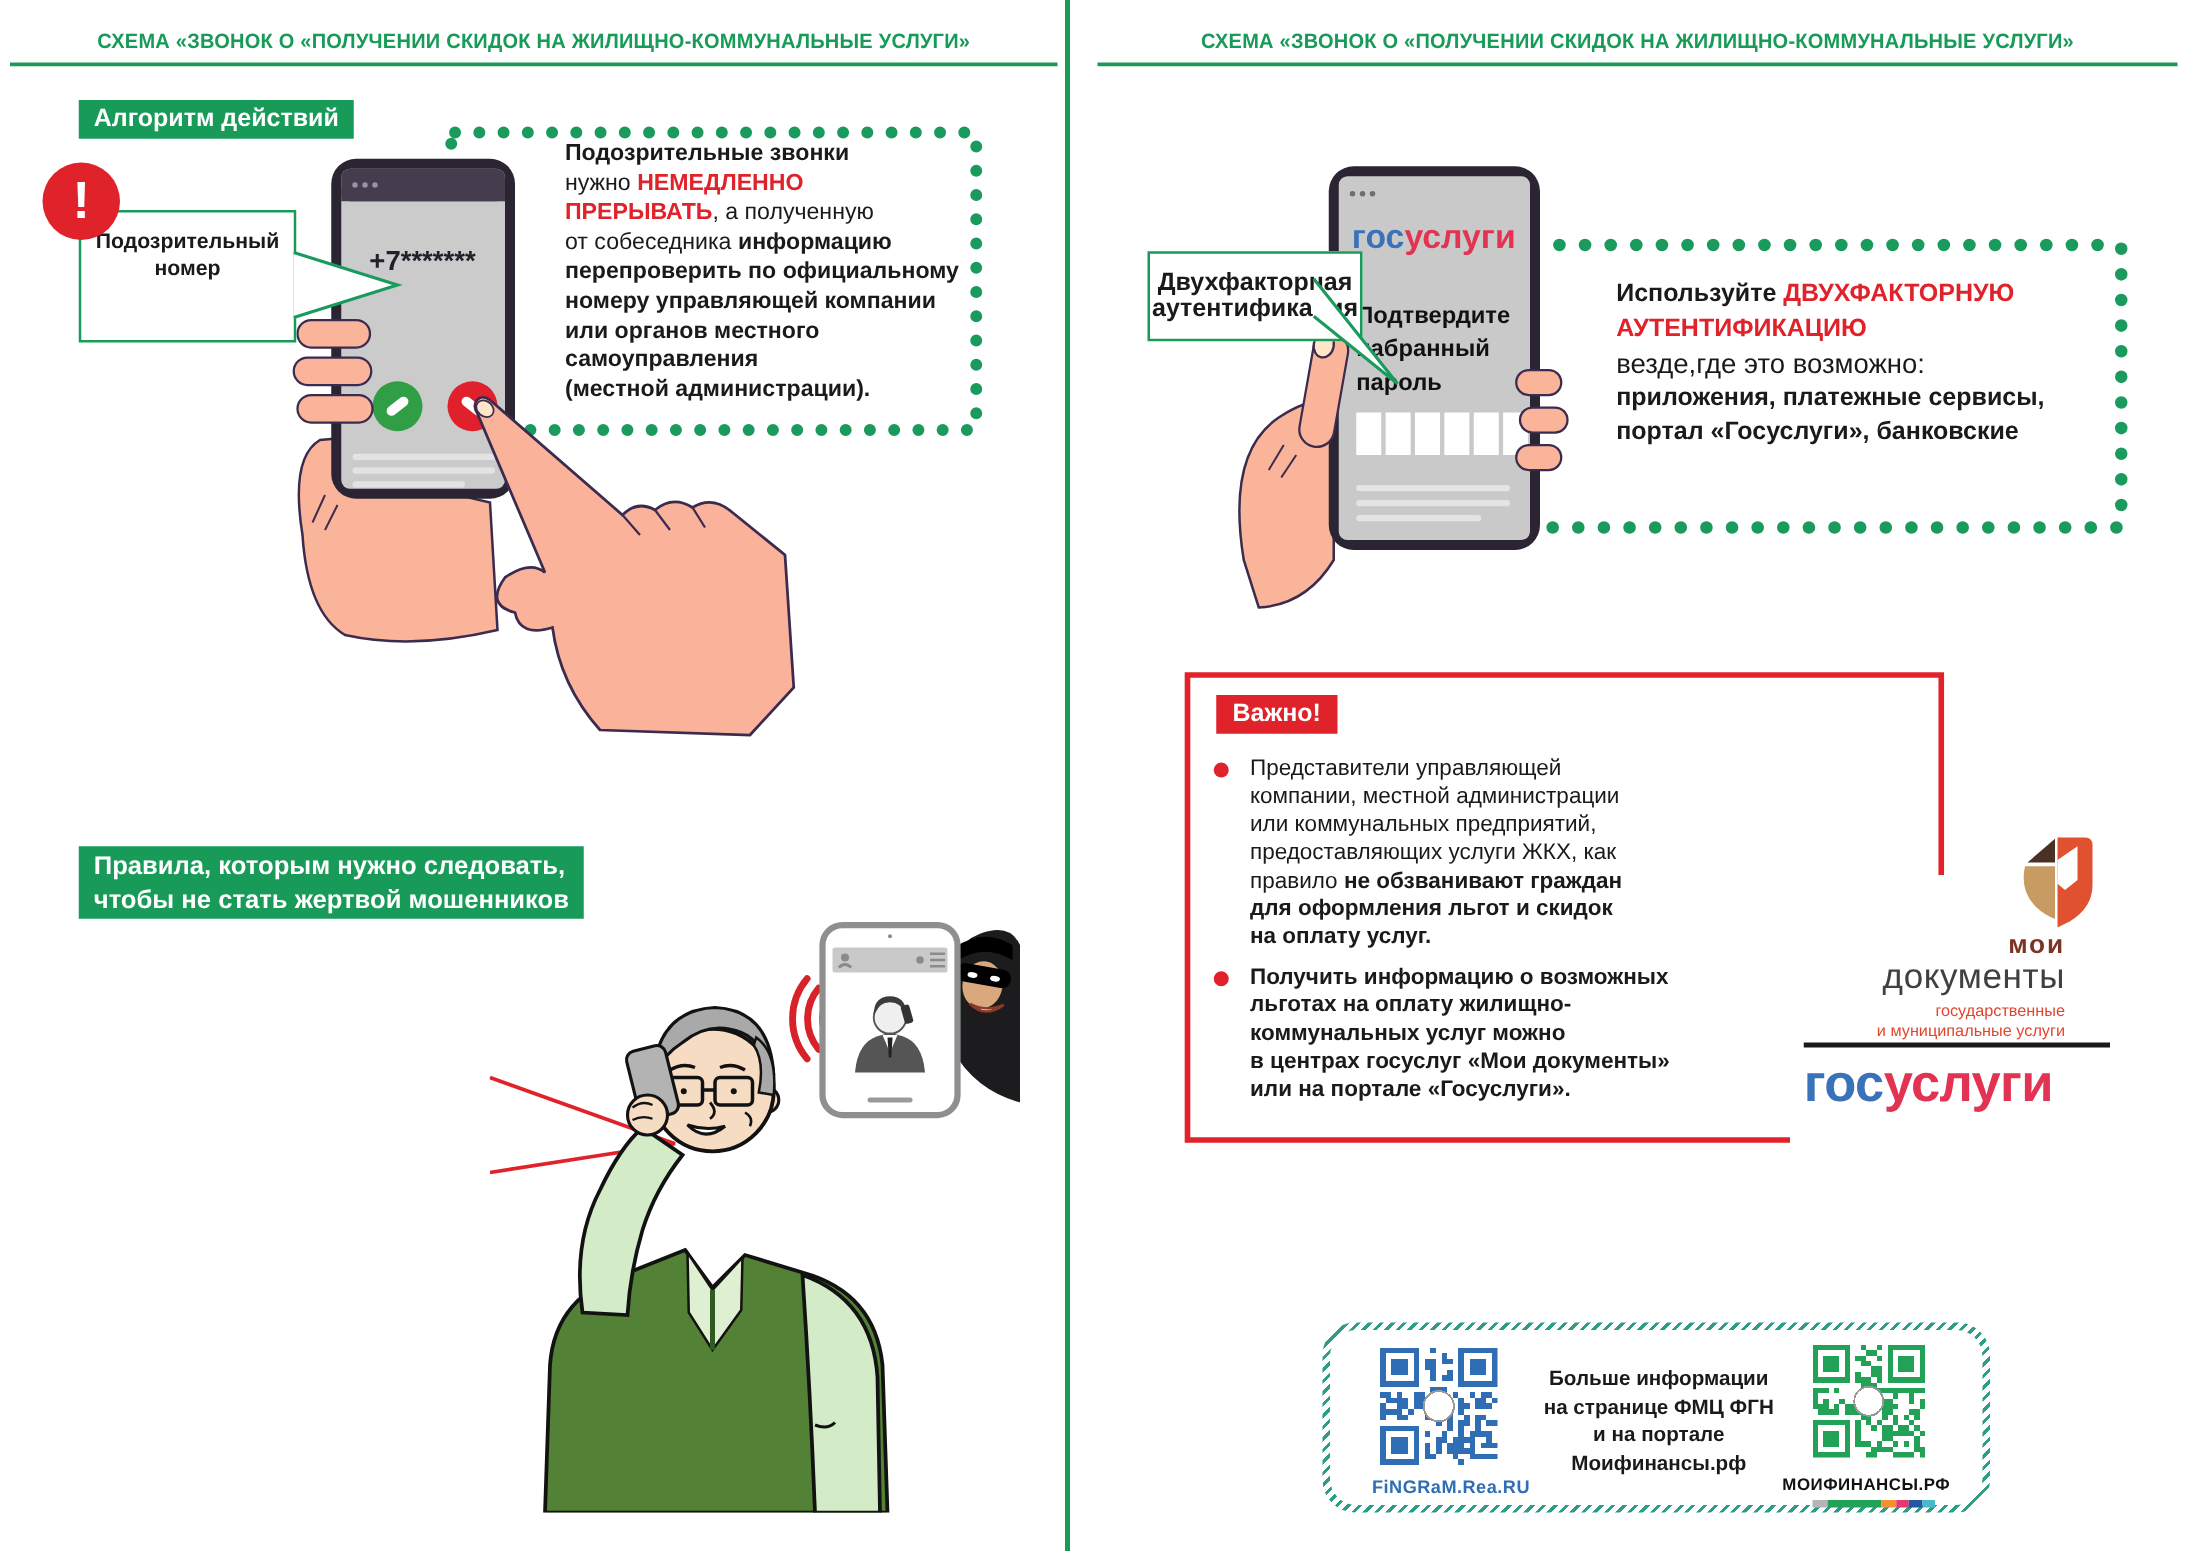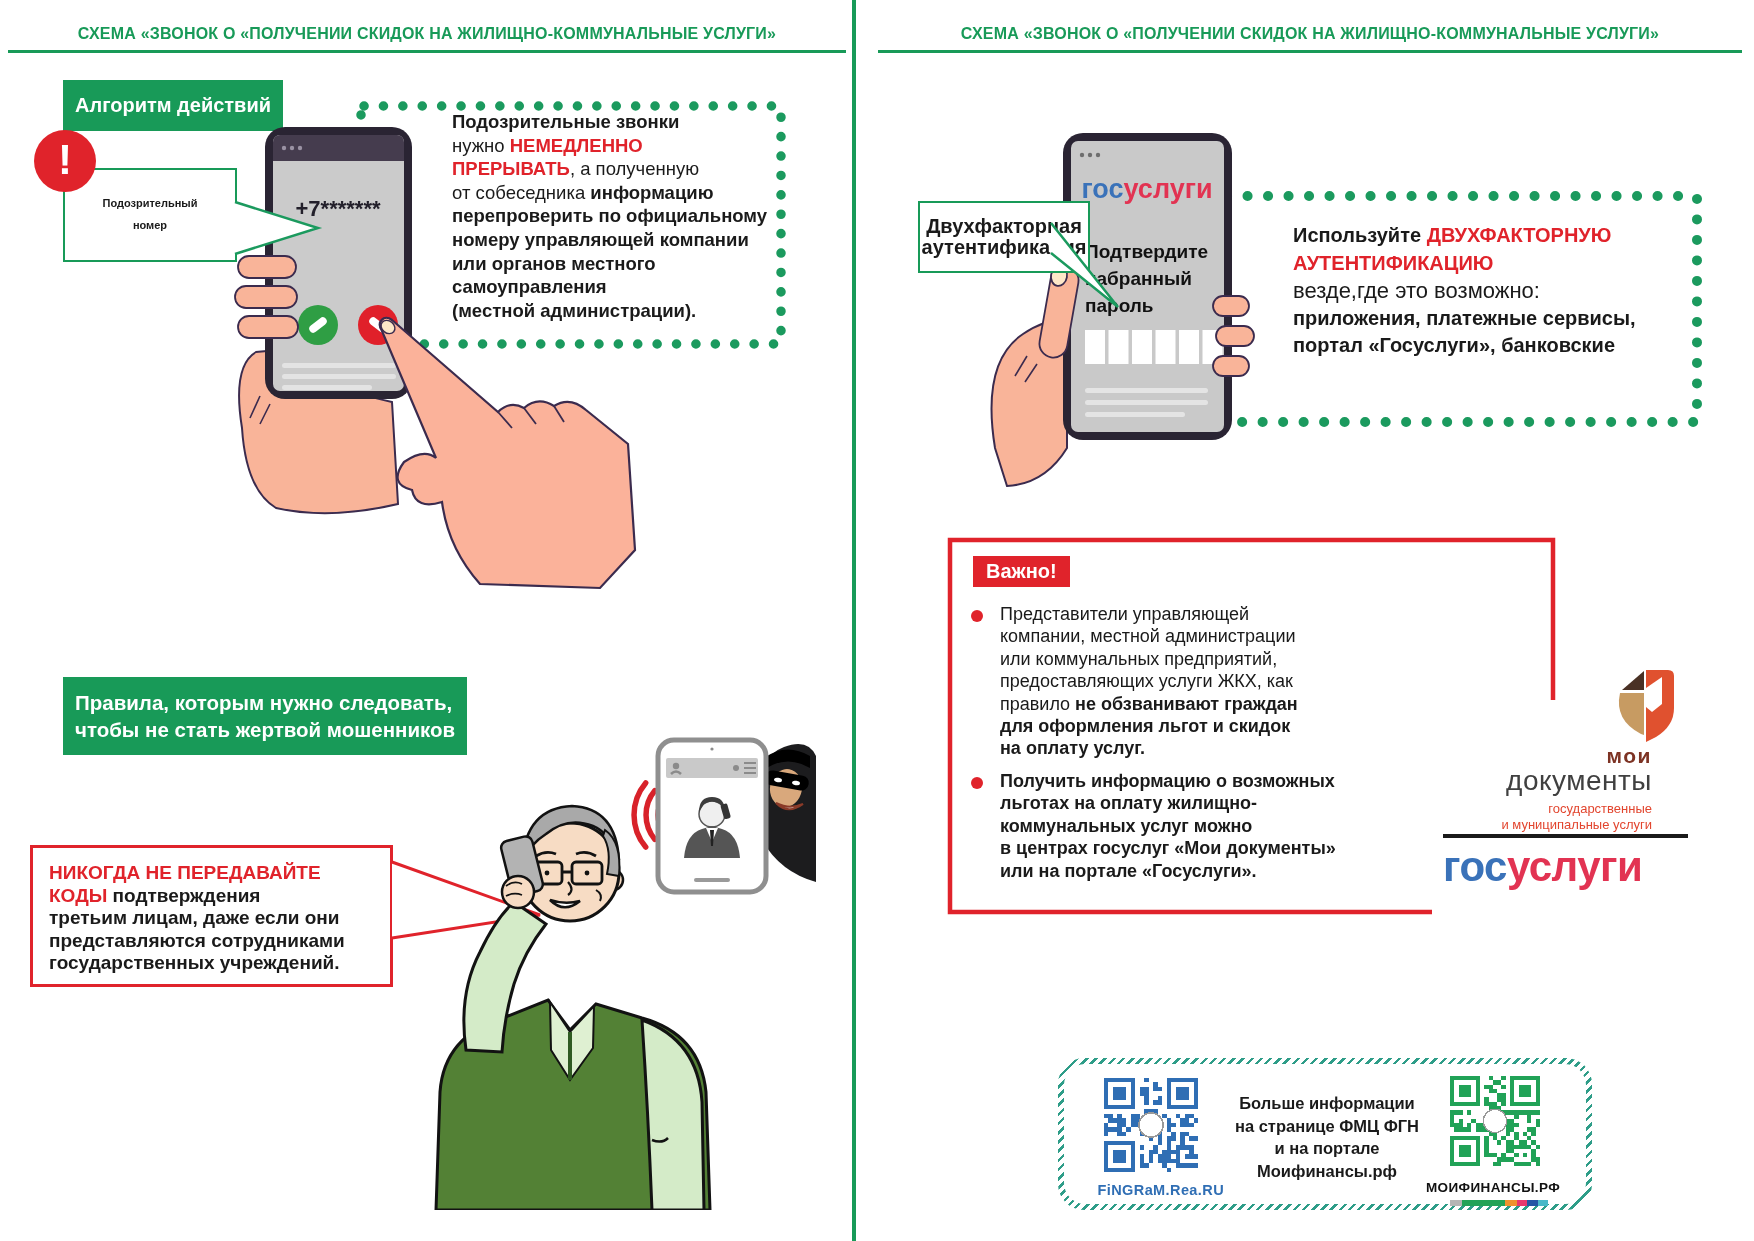--- a/index.html
+++ b/index.html
@@ -8,21 +8,21 @@
   .a{position:absolute}
   svg text{font-family:"Liberation Sans",sans-serif}
 
   .divider{position:absolute;left:852px;top:0;width:4px;height:1241px;background:var(--green)}
 
   .hdr{position:absolute;top:24px;font-weight:bold;font-size:16.5px;color:var(--green);
        letter-spacing:.2px;text-align:center;white-space:nowrap;transform:scaleX(.97)}
   .hdr-rule{position:absolute;top:50px;height:2.5px;background:var(--green)}
 
   .gtag{position:absolute;background:var(--green);color:#fff;font-weight:bold;
-        font-size:20px;line-height:27px;text-align:left;padding:12px 12px;box-sizing:border-box}
+        font-size:20px;line-height:27px;text-align:left;padding:2px 12px;box-sizing:border-box}
 
   .note{position:absolute;font-size:18.5px;line-height:23.6px;white-space:nowrap;z-index:2}
   .note2{position:absolute;font-size:20px;line-height:27.5px;white-space:nowrap;z-index:2}
   .b{font-weight:bold}
   .r{font-weight:bold;color:var(--red)}
 
   .bubble{position:absolute;background:#fff;border:2.5px solid var(--green);
           font-weight:bold;text-align:center;z-index:3;box-sizing:border-box}
   .excl{position:absolute;left:34px;top:130px;width:62px;height:62px;border-radius:50%;
         background:var(--red);color:#fff;font-weight:bold;font-size:42px;line-height:60px;
@@ -128,40 +128,33 @@
                Q 330 282 344 290 Q 358 278 374 288 Q 390 278 406 292
                L 448 326 L 455 432 L 420 470 L 300 466
                Q 268 430 262 384 Q 236 392 232 372 Q 208 366 224 344 Q 244 330 256 340 Z" fill="#fbb29a" stroke="#3b2b4e" stroke-width="2.2"></path>
       <ellipse cx="208" cy="209" rx="7.5" ry="6" fill="#fde7c8" stroke="#3b2b4e" stroke-width="1.4" transform="rotate(40 208 209)"></ellipse>
       <path d="M318 294 l14 16 M344 290 l12 16 M374 288 l10 16" stroke="#3b2b4e" stroke-width="1.8" fill="none"></path>
     </g>
   </svg>
 
   <div class="excl">!</div>
 
-  <div class="bubble" style="left:63px;top:168px;width:174px;height:94px;font-size:11px;line-height:22px;padding-top:22px">
+  <div class="bubble" style="left:63px;top:168px;width:174px;height:106px;font-size:17px;line-height:22px;padding-top:12px">
     <div>Подозрительный</div>
     <div>номер</div>
   </div>
   <svg class="a" style="left:232px;top:192px;z-index:4" width="94" height="72">
     <path d="M3 10 L86 36 L3 62" fill="#ffffff" stroke="#1b9a5e" stroke-width="2.5"></path>
   </svg>
 
   <div class="gtag" style="left:63px;top:677px;font-size:20.5px;line-height:27px">
     <div>Правила, которым нужно следовать,</div>
     <div>чтобы не стать жертвой мошенников</div>
   </div>
 
-  <div class="nbx">
-    <div class="r">НИКОГДА НЕ ПЕРЕДАВАЙТЕ</div>
-    <div><span class="r">КОДЫ </span><span>подтверждения</span></div>
-    <div>третьим лицам, даже если они</div>
-    <div>представляются сотрудниками</div>
-    <div>государственных учреждений.</div>
-  </div>
   <svg class="a" style="left:388px;top:848px;z-index:3" width="160" height="100">
     <path d="M4 14 L152 67 L4 90" fill="#ffffff" stroke="#e0232b" stroke-width="3"></path>
   </svg>
 
   <svg class="a" style="left:628px;top:722px;z-index:1" width="190" height="190" viewBox="0 0 190 190">
     <g stroke="#d8222a" stroke-width="5.5" stroke-linecap="round" fill="none">
       <path d="M45.3 84 A14 14 0 0 0 45.3 102"></path>
       <path d="M36.1 76.3 A26 26 0 0 0 36.1 109.7"></path>
       <path d="M26.9 68.6 A38 38 0 0 0 26.9 117.4"></path>
       <path d="M17.7 60.9 A50 50 0 0 0 17.7 125.1"></path>

